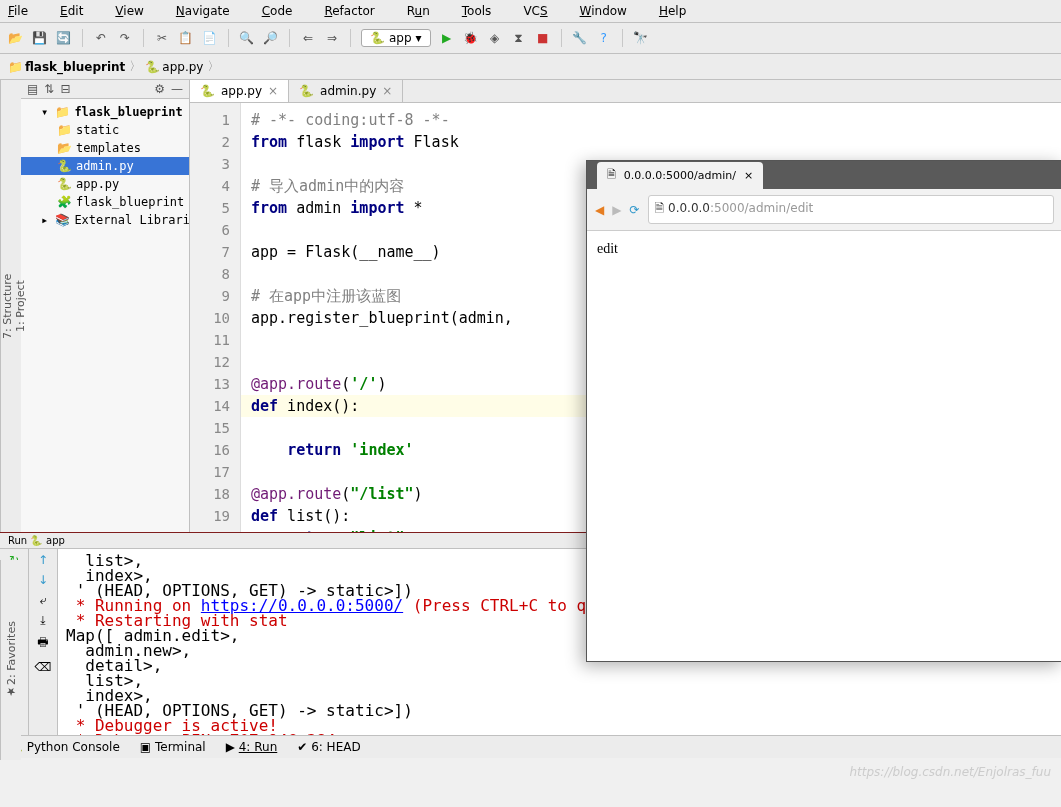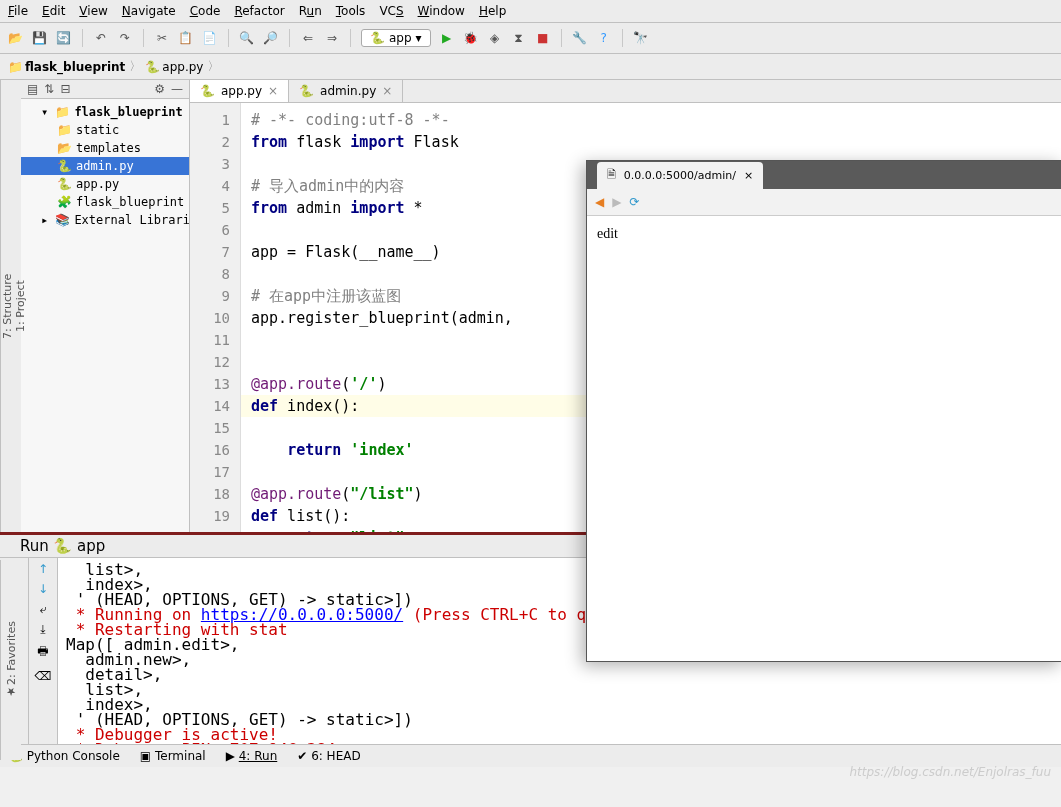--- a/index.html
+++ b/index.html
@@ -1,17 +1,17 @@
 <!DOCTYPE html>
 <html><head>
 <meta charset="utf-8">
 <style>
 html,body{margin:0;padding:0;font-family:"DejaVu Sans",sans-serif;font-size:12px;background:#f0f0f0;color:#000;overflow:hidden}
 .mono{font-family:"DejaVu Sans Mono",monospace}
-.menubar{background:#ececec;border-bottom:1px solid #c0c0c0;padding:4px 8px;display:flex;gap:14px}
+.menubar{background:#ececec;border-bottom:1px solid #c0c0c0;padding:4px 8px;display:flex;gap:32px}
 .menubar span{cursor:default}
 .menubar span u{text-decoration:underline}
 .toolbar{background:#ececec;border-bottom:1px solid #c0c0c0;padding:4px 8px;display:flex;gap:8px;align-items:center;height:22px}
 .toolbar .ico{width:16px;height:16px;display:inline-flex;align-items:center;justify-content:center;color:#555}
 .toolbar .sep{width:1px;height:18px;background:#c8c8c8;margin:0 2px}
 .runcfg{background:#fff;border:1px solid #aaa;border-radius:3px;padding:1px 8px;display:flex;align-items:center;gap:4px}
 .breadcrumb{background:#ececec;border-bottom:1px solid #c0c0c0;padding:4px 8px;display:flex;gap:2px;align-items:center}
 .bc-sep{color:#888;margin:0 2px}
 .main{display:flex;height:452px}
 .leftgutter{width:20px;background:#ececec;border-right:1px solid #c0c0c0;display:flex;flex-direction:column;align-items:center;justify-content:space-around;writing-mode:vertical-rl;transform:rotate(180deg);font-size:11px;color:#555}
@@ -27,21 +27,21 @@
 .tab.active{background:#fff}
 .tab .x{color:#888}
 .code-wrap{flex:1;display:flex;overflow:hidden}
 .gutter{background:#f0f0f0;border-right:1px solid #ddd;text-align:right;color:#888;padding:6px 10px 6px 0;font-size:14px;line-height:22px;width:40px}
 .code{padding:6px 10px;font-size:15px;line-height:22px;white-space:pre;flex:1}
 .kw{color:#000080;font-weight:bold}
 .cm{color:#808080;}
 .str{color:#008000;font-weight:bold}
 .dec{color:#701a75}
 .hl{background:#fffde7;display:block;margin:0 -10px;padding:0 10px}
-.run-head{background:#ececec;border-top:3px solid #7f1d1d;border-bottom:1px solid #c0c0c0;padding:2px 20px;font-size:15px}
+.run-head{background:#ececec;border-top:1px solid #7f1d1d;border-bottom:1px solid #c0c0c0;padding:2px 8px;font-size:10px}
 .run-panel{display:flex;height:186px;background:#fff}
 .run-left{width:28px;background:#ececec;border-right:1px solid #c0c0c0;display:flex;flex-direction:column;align-items:center;gap:6px;padding:4px 0}
 .run-left2{width:28px;background:#ececec;border-right:1px solid #c0c0c0;display:flex;flex-direction:column;align-items:center;gap:6px;padding:4px 0}
 .run-out{flex:1;padding:4px 8px;font-size:16px;line-height:15px;white-space:pre;overflow:hidden}
 .run-out .r{color:#c00}
 .run-out .b{color:#00f;text-decoration:underline}
 .statusbar{background:#ececec;border-top:1px solid #c0c0c0;padding:4px 8px;display:flex;gap:20px;font-size:12px}
 .browser{position:absolute;left:586px;top:160px;width:475px;height:500px;background:#fff;border:1px solid #555;box-shadow:-4px 4px 16px rgba(0,0,0,.3)}
 .b-tabs{background:#5a5a5a;height:28px;display:flex;align-items:flex-end;padding-left:10px}
 .b-tab{background:#f2f2f2;border-radius:4px 4px 0 0;padding:4px 10px;font-size:11px;display:flex;gap:8px;align-items:center}
@@ -216,19 +216,20 @@
     <div class="b-tab">
       <span>🗎</span>
       <span>0.0.0.0:5000/admin/</span>
       <span>×</span>
     </div>
   </div>
   <div class="b-bar">
     <span style="color:#e67e22">◀</span>
     <span style="color:#bbb">▶</span>
     <span style="color:#39c">⟳</span>
+    <div class="b-addr">🗎 <span>0.0.0.0</span><span style="color:#999">:5000/admin/edit</span></div>
   </div>
   <div class="b-content">
     <span>edit</span>
   </div>
 </div>
 
 <div class="watermark">https://blog.csdn.net/Enjolras_fuu</div>
 
 </body></html>

